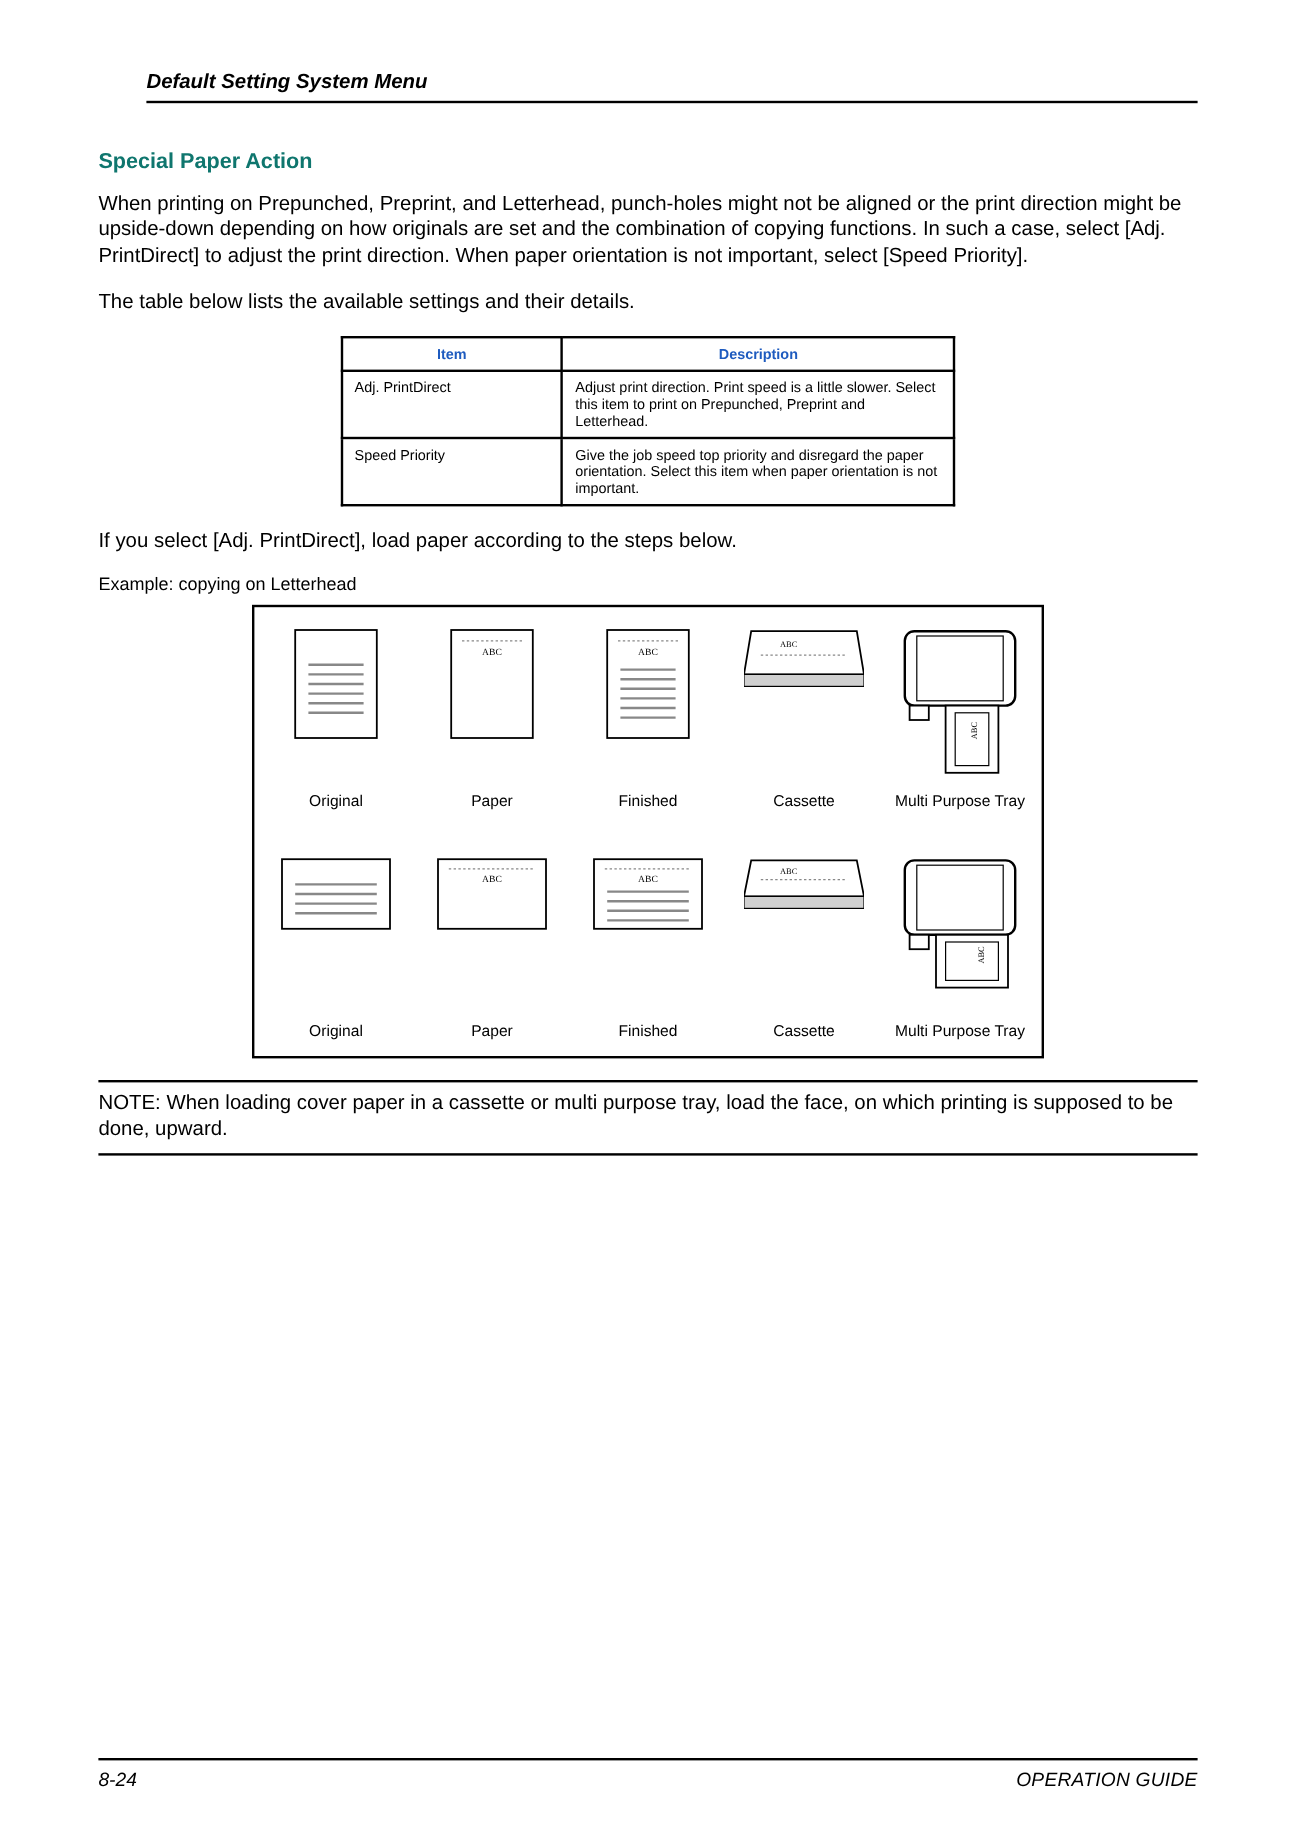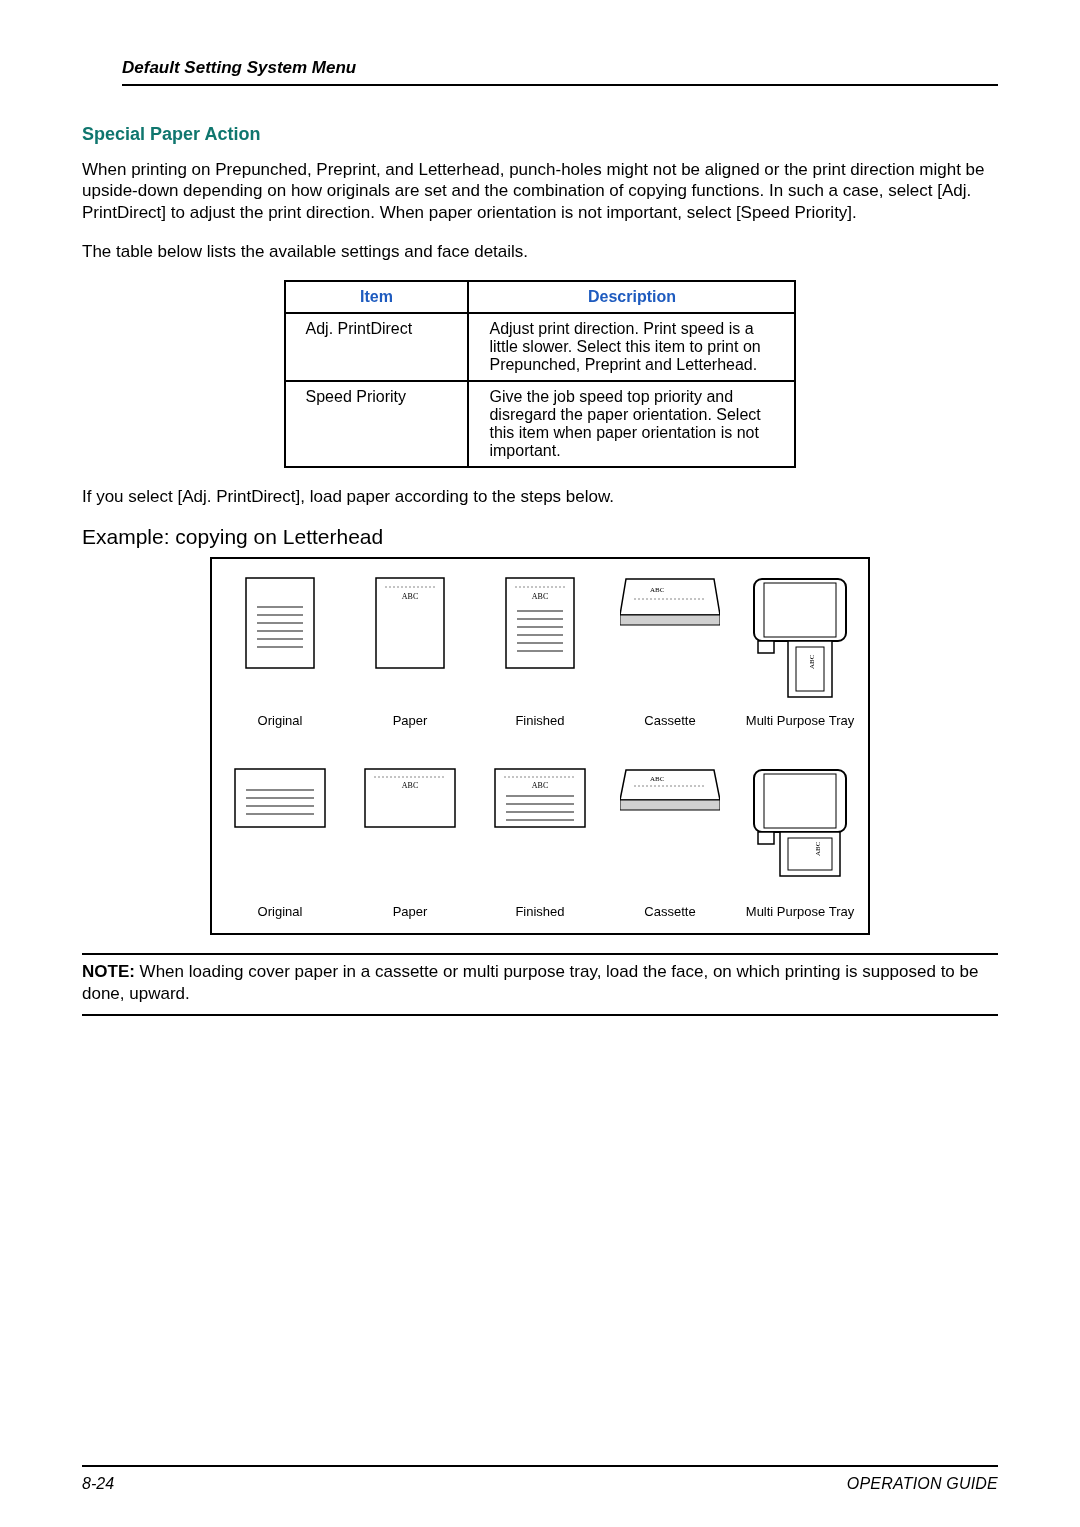--- a/index.html
+++ b/index.html
@@ -37,33 +37,33 @@
     line-height: 1.25;
     margin-bottom: 18px;
   }
   table.settings {
     border-collapse: collapse;
     width: 56%;
     margin: 0 auto 18px auto;
   }
   table.settings th, table.settings td {
     border: 2px solid #000;
-    padding: 6px 20px;
-    font-size: 16px;
+    padding: 6px 10px;
+    font-size: 12px;
     text-align: left;
     vertical-align: top;
   }
   table.settings th {
     text-align: center;
     color: #1e5bbf;
     font-weight: bold;
     background: #fff;
   }
   .example-caption {
-    font-size: 21px;
+    font-size: 15px;
     margin-bottom: 8px;
   }
   .diagram-box {
     width: 660px;
     margin: 0 auto 18px auto;
     border: 2px solid #000;
     padding: 18px 8px 14px 8px;
     box-sizing: border-box;
   }
   .diag-row {
@@ -91,21 +91,21 @@
   svg { display: block; }
   .rule-line {
     border: none;
     border-top: 2px solid #000;
     margin: 10px 0 6px 0;
   }
   .note-block {
     font-size: 17px;
     line-height: 1.25;
   }
-  .note-label { font-weight: bold; }
+  .note-label { font-weight: normal; }
   .footer {
     position: absolute;
     left: 82px;
     right: 82px;
     bottom: 34px;
     display: flex;
     justify-content: space-between;
     align-items: flex-end;
     border-top: 2px solid #000;
     padding-top: 8px;
@@ -119,21 +119,21 @@
 <body>
 
 <div class="page">
 
   <div class="header-line">Default Setting System Menu</div>
 
   <div class="sec-title">Special Paper Action</div>
 
   <div class="para">When printing on Prepunched, Preprint, and Letterhead, punch-holes might not be aligned or the print direction might be upside-down depending on how originals are set and the combination of copying functions. In such a case, select [Adj. PrintDirect] to adjust the print direction. When paper orientation is not important, select [Speed Priority].</div>
 
-  <div class="para">The table below lists the available settings and face details.</div>
+  <div class="para">The table below lists the available settings and their details.</div>
 
   <table class="settings">
     <thead>
       <tr>
         <th style="width:36%">Item</th>
         <th>Description</th>
       </tr>
     </thead>
     <tbody>
       <tr>

